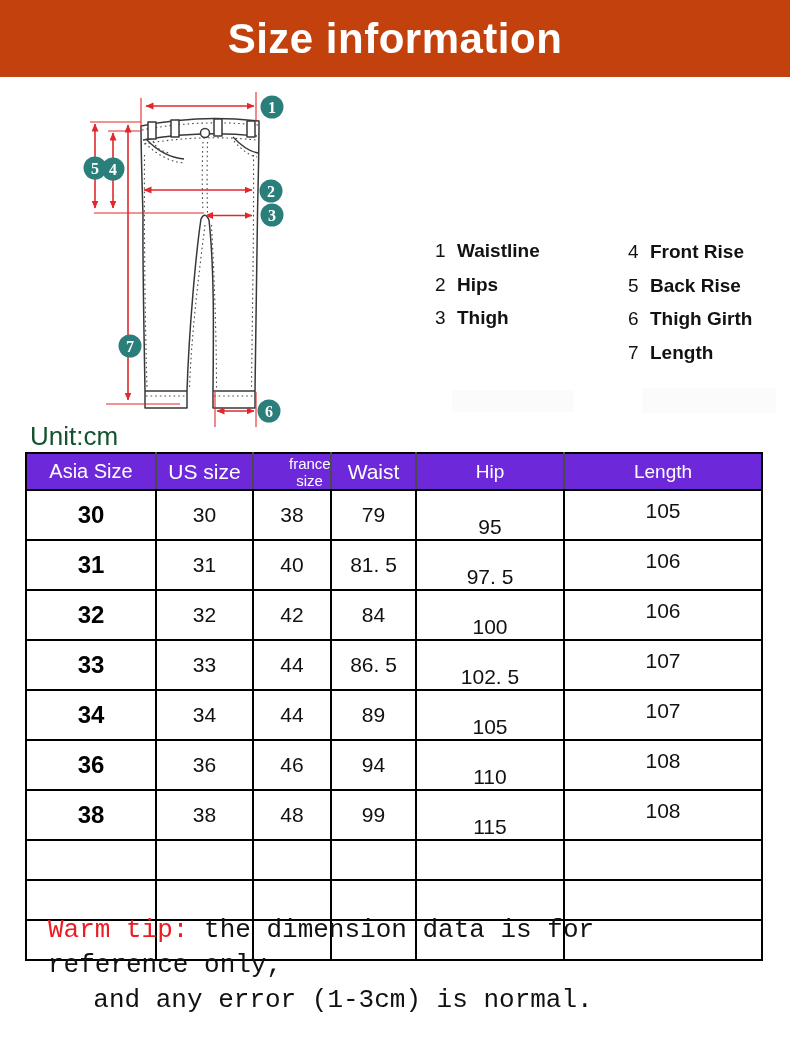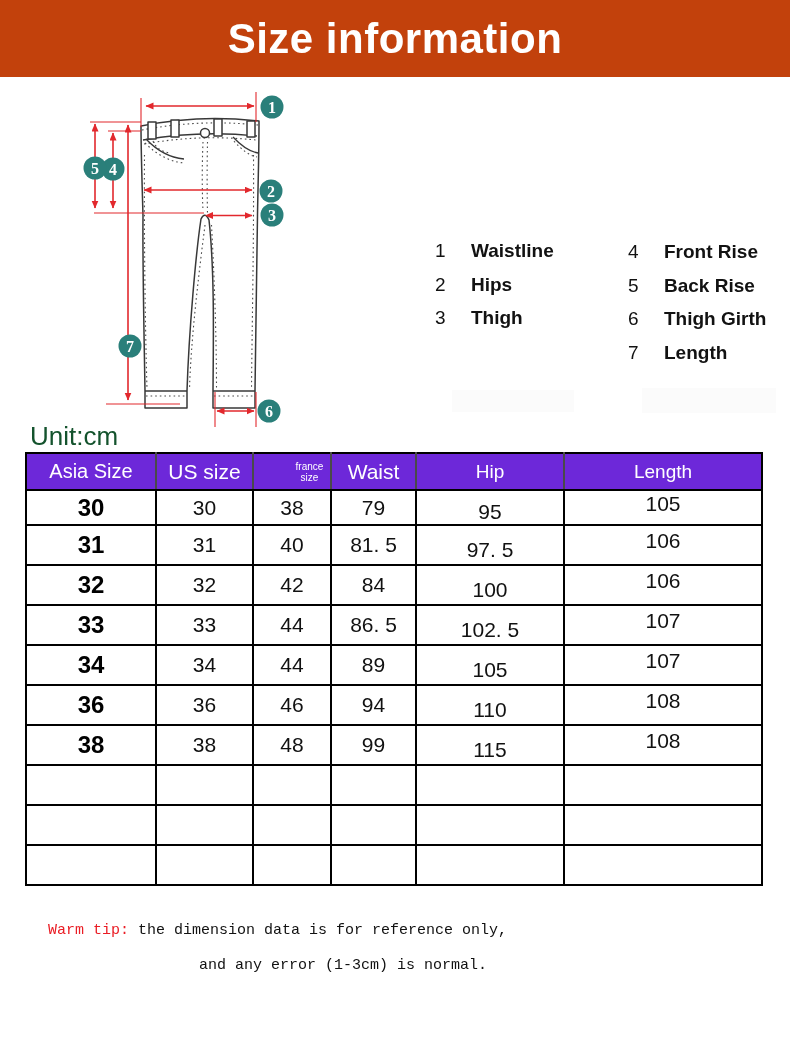--- a/index.html
+++ b/index.html
@@ -21,44 +21,44 @@
   .redthin { fill:none; stroke:#e2282d; stroke-width:1.1; }
   .mk { fill:#2a7f7a; }
   .mktxt { fill:#fff; font-family:"Liberation Serif", serif; font-weight:bold; font-size:16px; text-anchor:middle; }
 
   
   .legend { position:absolute; font-size:19px; color:#121212; }
   .legend-left { left:435px; top:240px; }
   .legend-right { left:628px; top:241px; }
   .legend-row { height:33.5px; display:flex; align-items:flex-start; }
   .legend-num { width:22px; font-weight:400; }
-  .legend-label { font-weight:700;margin-left:14px; }
+  .legend-label { font-weight:700; }
   .faint { position:absolute; background:#fbfbfb; }
 
   
   .unit { position:absolute; left:30px; top:421px; font-size:26px; color:#14532d; }
   table.size { position:absolute; left:25px; top:452px; width:736px; border-collapse:collapse; table-layout:fixed; }
   .size th, .size td { border:2px solid #000; text-align:center; vertical-align:middle; overflow:hidden; }
   .size thead th { background:#6d28d9; color:#fff; height:37px; font-weight:400;
                    border-left:2px solid #4a4a4a; border-right:2px solid #4a4a4a;
                    border-top:2px solid #000; border-bottom:2px solid #000; }
   .size thead th:first-child { border-left-color:#000; }
   .size thead th:last-child  { border-right-color:#000; }
   .th-asia { font-weight:700; font-size:20px; }
-  .th-us { font-size:21px; } .th-france { font-size:10px;padding-left:35px; }
+  .th-us { font-size:21px; } .th-france { font-size:15px;padding-left:35px; }
   .th-waist { font-size:21px; } .th-hip { font-size:19px; } .th-length { font-size:19px; }
   .size tbody td { height:40px; font-size:21px; color:#111; }
   .size tbody tr:first-child td { height:28px; }
   .size td.c0 { font-size:24px; font-weight:700; color:#000; }
-  .size td.c4 { padding-top:9px; }
+  .size td.c4 { padding-top:24px; }
   .size td.c5 { padding-bottom:8px; }
 
   
   .warm { position:absolute; left:0; top:913px; width:640px;
-          font-family:"Liberation Mono", monospace; font-size:15px; line-height:35px; color:#111; }
+          font-family:"Liberation Mono", monospace; font-size:26px; line-height:35px; color:#111; }
   .warm .l1 { padding-left:48px; }
   .warm .l2 { text-align:center; padding-left:46px; }
   .warm .red-label { color:#ea1c24; }
 </style>
 </head>
 <body>
 
 <div class="page">
 
   <div class="header">

